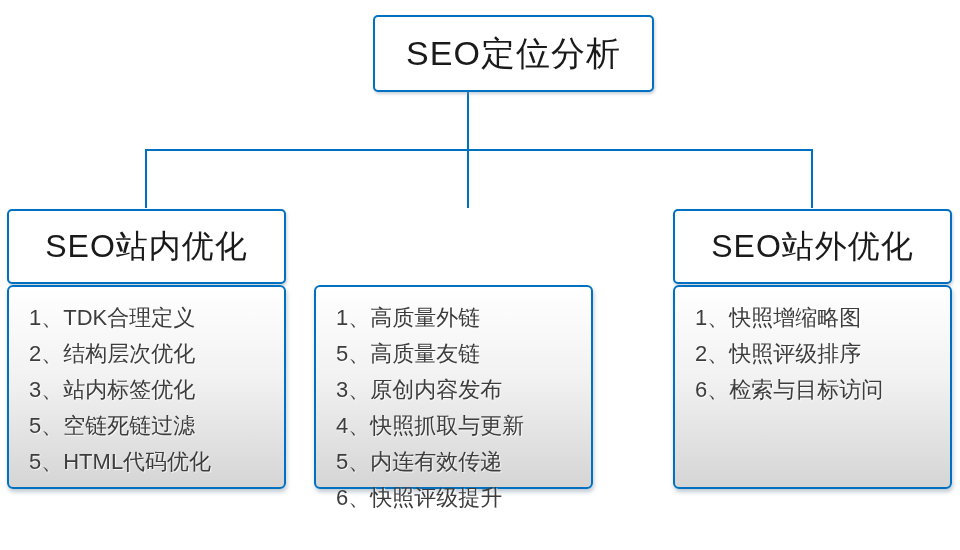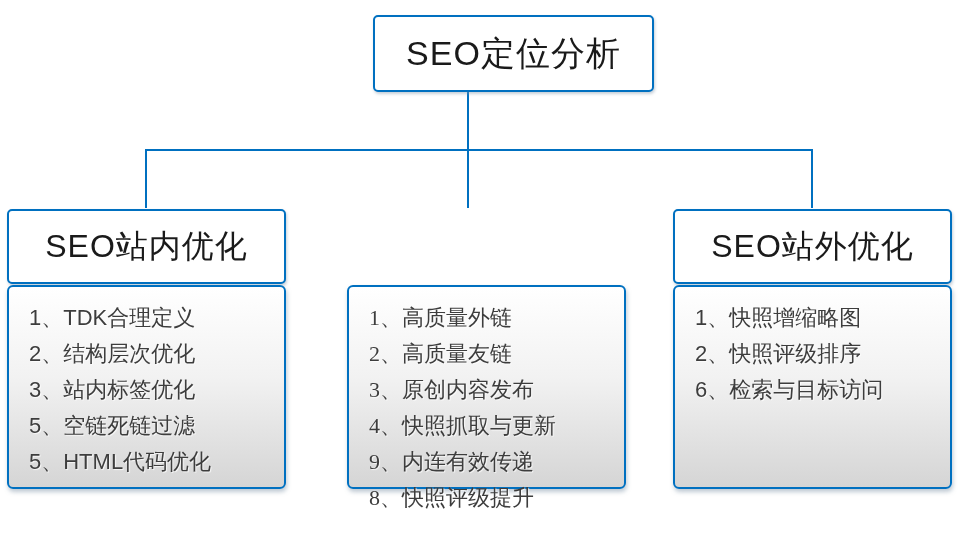--- a/index.html
+++ b/index.html
@@ -58,21 +58,21 @@
     top: 285px;
     width: 279px; height: 204px;
     box-sizing: border-box;
     border: 2px solid #0070C0;
     border-radius: 6px;
     background: linear-gradient(to bottom, #ffffff 0%, #f2f2f2 45%, #d5d5d5 100%);
     box-shadow: 1px 3px 4px rgba(130,150,170,0.5);
     padding: 13px 8px 0 20px;
   }
   .listbox.c1 { left: 7px; }
-  .listbox.c2 { left: 347px; font-family: Liberation Serif, serif; }
+  .listbox.c2 { left: 314px; }
   .listbox.c3 { left: 673px; }
 
   .list-item {
     font-size: 22px;
     line-height: 36px;
     color: #3d3d3d;
     white-space: nowrap;
     text-shadow: 1px 1px 1px rgba(255,255,255,0.8);
   }
 </style>
@@ -97,25 +97,25 @@
   <div class="listbox c1">
     <div class="list-item">1、TDK合理定义</div>
     <div class="list-item">2、结构层次优化</div>
     <div class="list-item">3、站内标签优化</div>
     <div class="list-item">5、空链死链过滤</div>
     <div class="list-item">5、HTML代码优化</div>
   </div>
 
   <div class="listbox c2">
     <div class="list-item">1、高质量外链</div>
-    <div class="list-item">2、高质量友链</div>
+    <div class="list-item">5、高质量友链</div>
     <div class="list-item">3、原创内容发布</div>
     <div class="list-item">4、快照抓取与更新</div>
-    <div class="list-item">9、内连有效传递</div>
-    <div class="list-item">8、快照评级提升</div>
+    <div class="list-item">5、内连有效传递</div>
+    <div class="list-item">6、快照评级提升</div>
   </div>
 
   <div class="node header c3">
     <span>SEO站外优化</span>
   </div>
   <div class="listbox c3">
     <div class="list-item">1、快照增缩略图</div>
     <div class="list-item">2、快照评级排序</div>
     <div class="list-item">6、检索与目标访问</div>
   </div>

